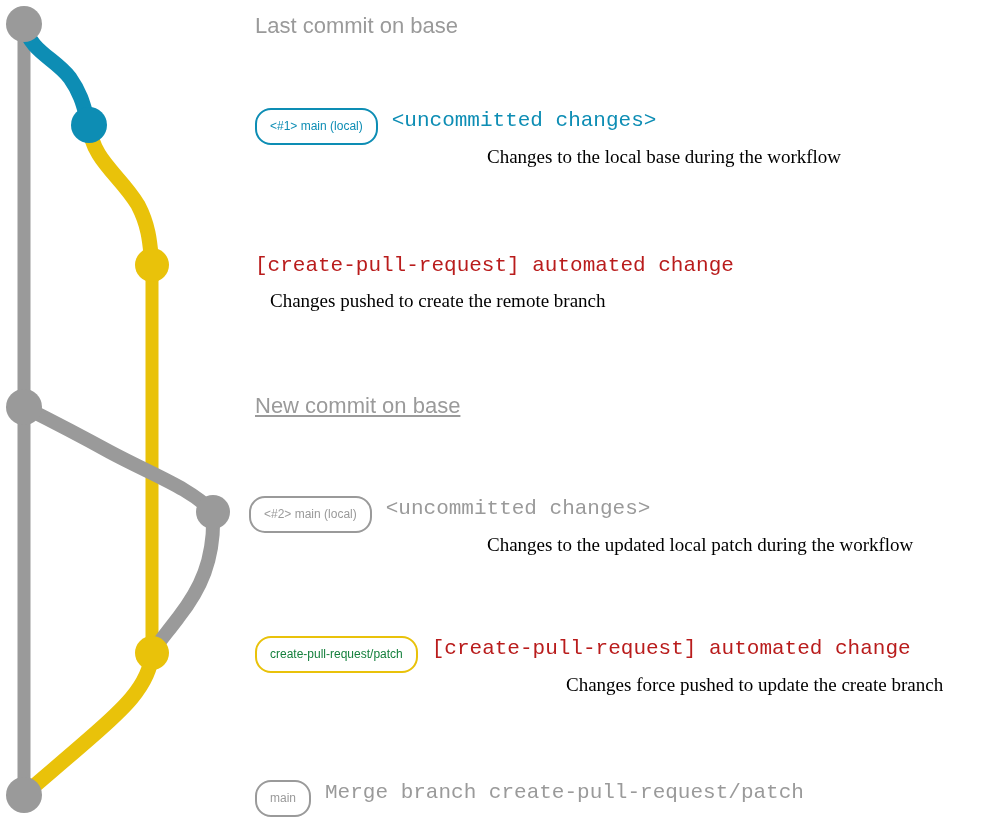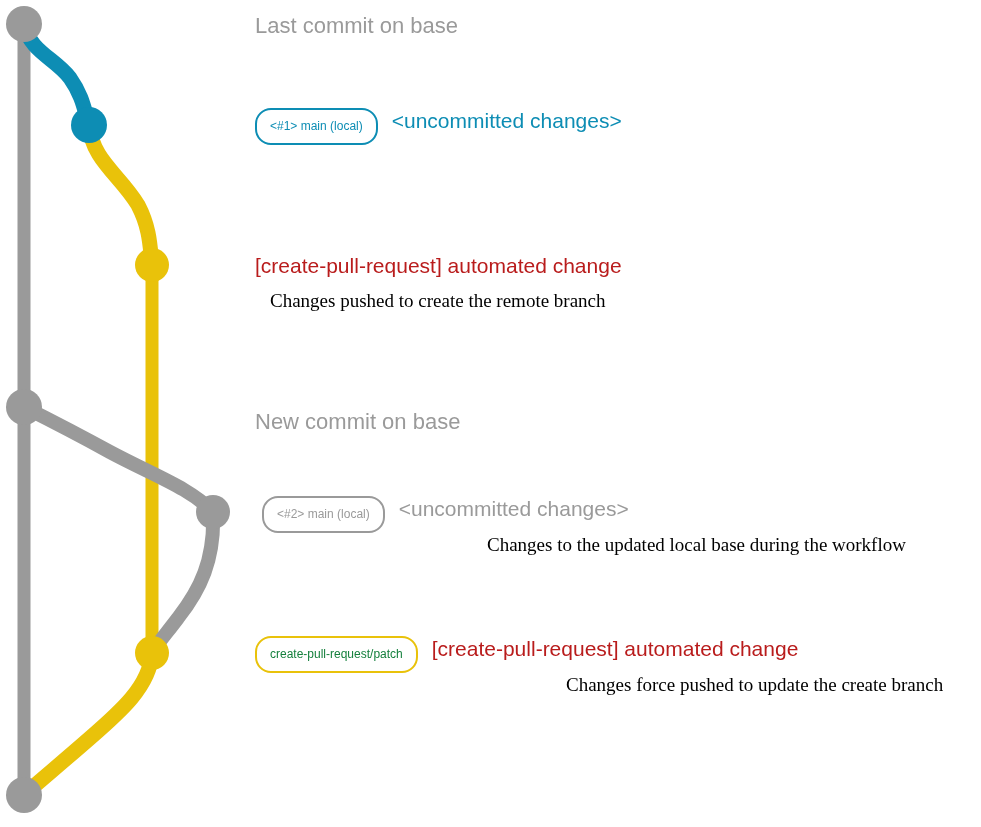--- a/index.html
+++ b/index.html
@@ -55,21 +55,21 @@
     font-family: "Liberation Sans", sans-serif;
   }
   .pill.teal   { border-color: #0d8db4; color: #0d8db4; }
   .pill.yellow { border-color: #e9c20a; color: #15803d; }
   .pill.gray   { border-color: #9a9a9a; color: #9a9a9a; }
 
   .subject {
     font-size: 21px;
     line-height: 26px;
     white-space: nowrap;
-    font-family: Liberation Sans, sans-serif;
+    font-family: Liberation Mono, monospace;
   }
   .subject.teal   { color: #0d8db4; }
   .subject.yellow { color: #b91c1c; }
   .subject.gray   { color: #9a9a9a; }
 
   .headline {
     position: absolute;
     font-size: 22px;
     line-height: 28px;
     color: #9a9a9a;
@@ -118,36 +118,42 @@
     <circle cx="24" cy="795" r="18" fill="#9a9a9a"></circle>
   </svg>
 
   <div class="headline" style="left:255px; top:12px;">Last commit on base</div>
 
   <div class="row" style="left:255px; top:108px;">
     <span class="pill teal">&lt;#1&gt; main (local)</span>
     <span class="pill-gap"></span>
     <span class="subject teal">&lt;uncommitted changes&gt;</span>
   </div>
+  <div class="note" style="left:487px; top:145px;">Changes to the local base during the workflow</div>
 
   <div class="row" style="left:255px; top:253px;">
     <span class="subject yellow">[create-pull-request] automated change</span>
   </div>
   <div class="note" style="left:270px; top:289px;">Changes pushed to create the remote branch</div>
 
-  <div class="headline" style="left:255px; top:408px;">New commit on base</div>
+  <div class="headline" style="left:255px; top:392px;text-decoration:underline;">New commit on base</div>
 
-  <div class="row" style="left:262px; top:496px;">
+  <div class="row" style="left:249px; top:496px;">
     <span class="pill gray">&lt;#2&gt; main (local)</span>
     <span class="pill-gap"></span>
     <span class="subject gray">&lt;uncommitted changes&gt;</span>
   </div>
-  <div class="note" style="left:487px; top:533px;">Changes to the updated local base during the workflow</div>
+  <div class="note" style="left:487px; top:533px;">Changes to the updated local patch during the workflow</div>
 
   <div class="row" style="left:255px; top:636px;">
     <span class="pill yellow">create-pull-request/patch</span>
     <span class="pill-gap"></span>
     <span class="subject yellow">[create-pull-request] automated change</span>
   </div>
   <div class="note" style="left:566px; top:673px;">Changes force pushed to update the create branch</div>
 
+  <div class="row" style="left:255px; top:780px;">
+    <span class="pill gray">main</span>
+    <span class="pill-gap"></span>
+    <span class="subject gray">Merge branch create-pull-request/patch</span>
+  </div>
 
 </div>
 
 </body></html>

